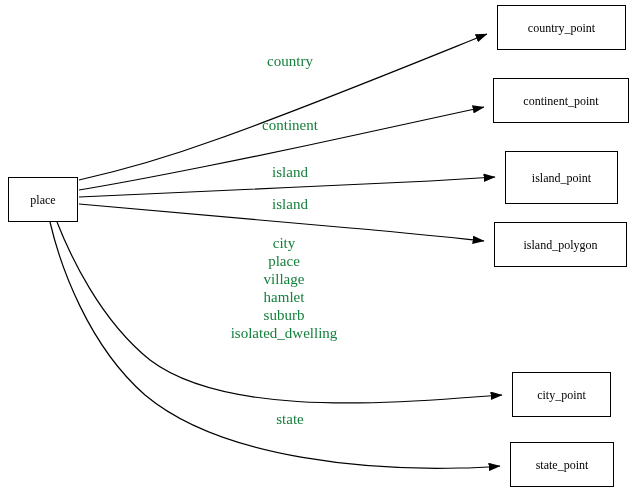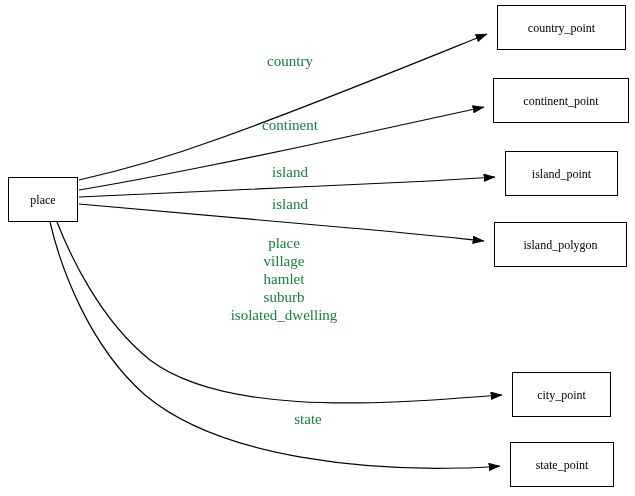--- a/index.html
+++ b/index.html
@@ -72,35 +72,35 @@
   <div id="node-layer">
       <div class="node-box" style="left: 8px; top: 177px; width: 70px; height: 45px;">
         <span>place</span>
       </div>
       <div class="node-box" style="left: 497px; top: 5px; width: 129px; height: 45px;">
         <span>country_point</span>
       </div>
       <div class="node-box" style="left: 493px; top: 78px; width: 136px; height: 45px;">
         <span>continent_point</span>
       </div>
-      <div class="node-box" style="left: 505px; top: 151px; width: 113px; height: 45px;">
+      <div class="node-box" style="left: 505px; top: 151px; width: 113px; height: 53px;">
         <span>island_point</span>
       </div>
       <div class="node-box" style="left: 494px; top: 222px; width: 133px; height: 45px;">
         <span>island_polygon</span>
       </div>
       <div class="node-box" style="left: 512px; top: 372px; width: 99px; height: 45px;">
         <span>city_point</span>
       </div>
       <div class="node-box" style="left: 510px; top: 442px; width: 104px; height: 45px;">
         <span>state_point</span>
       </div>
     </div>
   <div id="label-layer">
       <div class="edge-label" style="left: 290px; top: 53px;">country</div>
       <div class="edge-label" style="left: 290px; top: 117px;">continent</div>
       <div class="edge-label" style="left: 290px; top: 164px;">island</div>
       <div class="edge-label" style="left: 290px; top: 196px;">island</div>
-      <div class="edge-label multiline" style="left: 284px; top: 234px;"><div>place</div><div>village</div><div>hamlet</div><div>suburb</div><div>isolated_dwelling</div></div>
-      <div class="edge-label" style="left: 308px; top: 411px;">state</div>
+      <div class="edge-label multiline" style="left: 284px; top: 234px;"><div>city</div><div>place</div><div>village</div><div>hamlet</div><div>suburb</div><div>isolated_dwelling</div></div>
+      <div class="edge-label" style="left: 290px; top: 411px;">state</div>
     </div>
 
 </div>
 
 </body></html>

